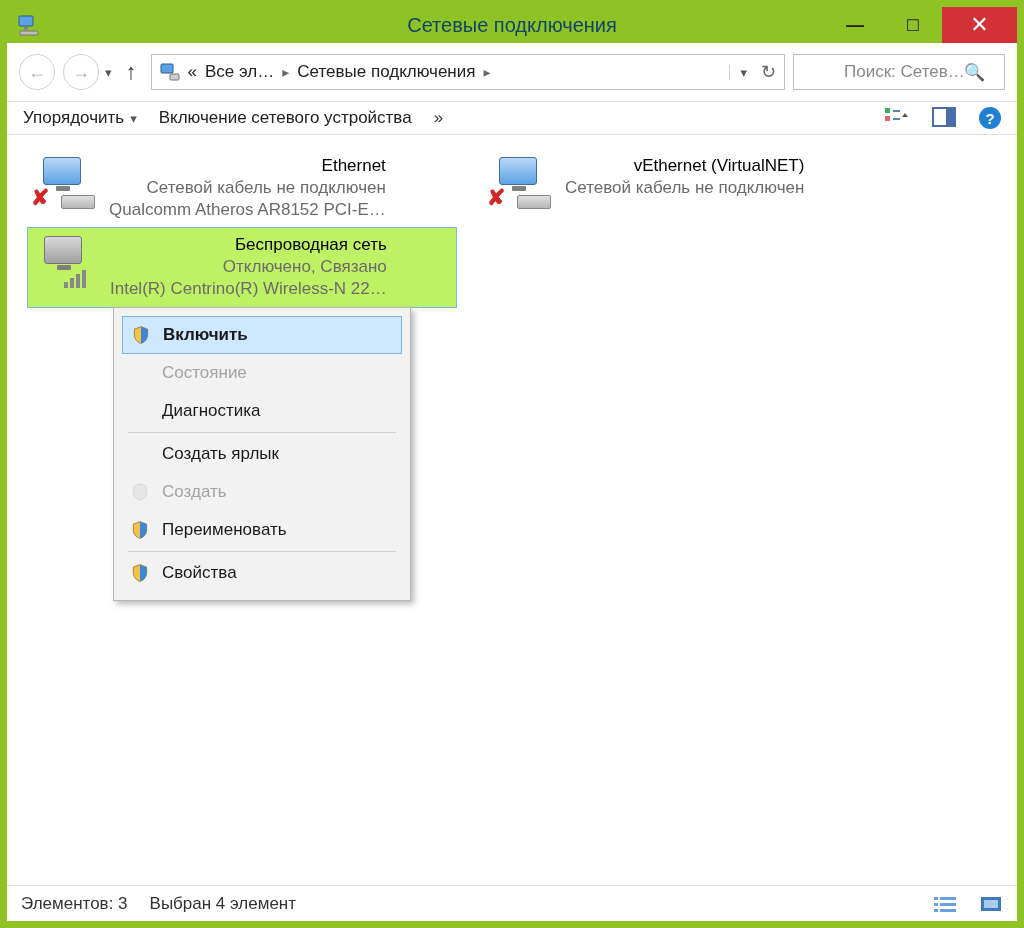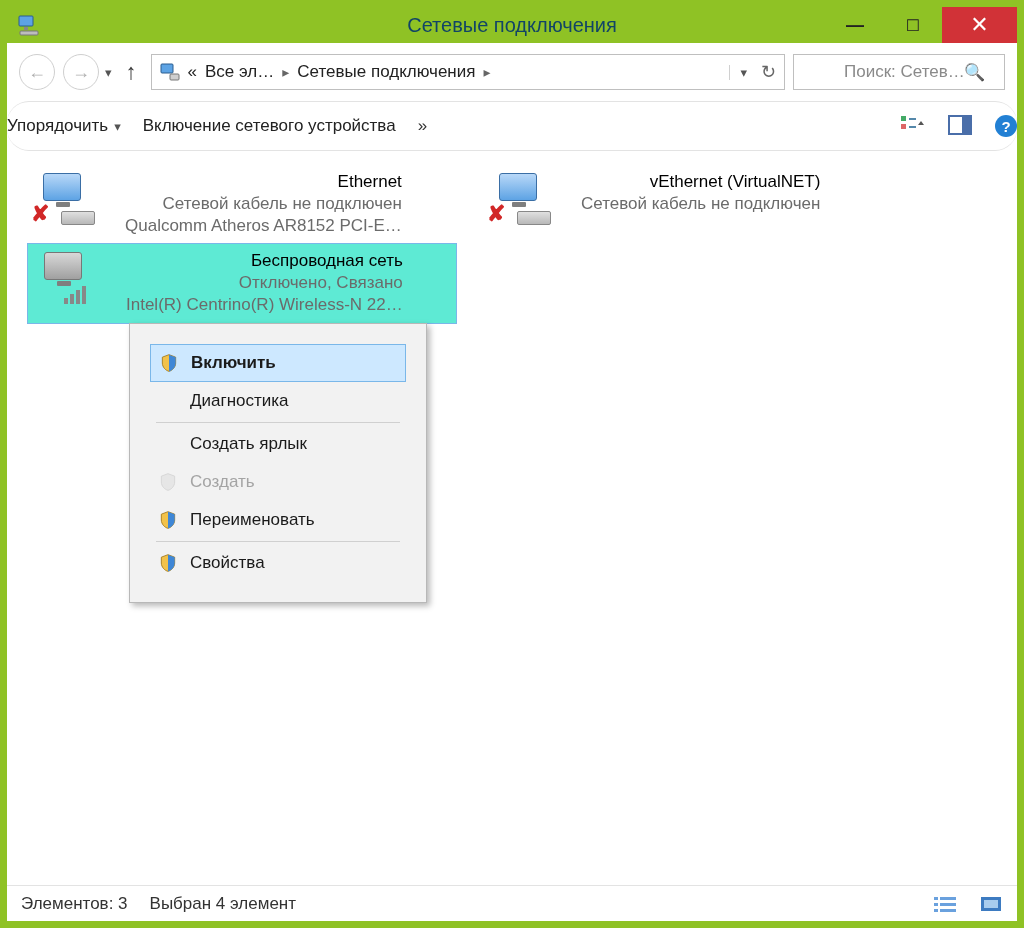--- a/index.html
+++ b/index.html
@@ -23,48 +23,48 @@
   .bc-icon { width: 20px; height: 20px; }
   .bc-sep { color: #666; font-size: 14px; }
   .addressbar .crumb { font-size: 17px; color: #222; }
   .addr-right { margin-left: auto; display: flex; align-items: center; gap: 14px; color: #666; }
   .addr-chev { border-left: 1px solid #d0d0d0; padding-left: 10px; font-size: 12px; }
   .addr-refresh { font-size: 18px; }
   .searchbox { width: 212px; height: 36px; border: 1px solid #bfbfbf; display: flex; align-items: center; padding: 0 18px; color: #8a8a8a; font-size: 17px; }
   .searchbox .sb-placeholder { flex: 1; overflow: hidden; white-space: nowrap; text-overflow: ellipsis; }
   .searchbox .magnifier { color: #666; font-size: 17px; }
 
-  .toolbar { height: 50px; background: #fff; border-top: 1px solid #e3e3e3; border-bottom: 1px solid #e3e3e3; display: flex; align-items: center; padding: 0 0; gap: 22px; font-size: 17px; color: #222; border-radius: 22px; }
+  .toolbar { height: 34px; background: #fff; border-top: 1px solid #e3e3e3; border-bottom: 1px solid #e3e3e3; display: flex; align-items: center; padding: 0 16px; gap: 22px; font-size: 17px; color: #222; }
   .toolbar .organize { display: flex; align-items: center; gap: 6px; }
   .toolbar .more { color: #333; }
   .toolbar .spacer { flex: 1; }
   .view-ctrls { display: flex; align-items: center; gap: 22px; color: #4a6ea9; }
   .view-ctrls .ic { width: 26px; height: 26px; display: flex; align-items: center; justify-content: center; }
   .view-ctrls .help { width: 22px; height: 22px; border-radius: 50%; background: #2280d4; color: #fff; font-size: 15px; display: flex; align-items: center; justify-content: center; font-weight: 700; }
 
   .content { position: relative; flex: 1; background: #fff; padding: 14px 20px; overflow: hidden; }
   .adapter { display: flex; gap: 10px; padding: 6px 4px; width: 430px; }
-  .adapter.selected { background: #5eead4; border: 1px solid #7ab7e9; }
+  .adapter.selected { background: #bef264; border: 1px solid #7ab7e9; }
   .adapter .aicon { width: 68px; height: 56px; position: relative; flex-shrink: 0; }
   .monitor { position: absolute; top: 2px; left: 12px; width: 38px; height: 28px; background: linear-gradient(#b8d8f8, #5da3e4); border: 1px solid #3a6ea5; border-radius: 3px; }
   .monitor::after { content: ""; position: absolute; bottom: -7px; left: 12px; width: 14px; height: 5px; background: #7f7f7f; border-radius: 1px; }
   .plug { position: absolute; bottom: 2px; left: 30px; width: 34px; height: 14px; background: linear-gradient(#e0e0e0, #b8b8b8); border: 1px solid #888; border-radius: 2px; }
   .redx { position: absolute; bottom: 0; left: 0; color: #d12727; font-size: 22px; font-weight: 900; }
   .monitor.off { background: linear-gradient(#d8d8d8, #a0a0a0); border-color: #777; }
   .bars { position: absolute; bottom: 2px; left: 32px; display: flex; gap: 2px; align-items: flex-end; }
   .bars span { width: 4px; background: #888; display: block; }
   .bars span:nth-child(1) { height: 6px; } .bars span:nth-child(2) { height: 10px; }
   .bars span:nth-child(3) { height: 14px; } .bars span:nth-child(4) { height: 18px; }
   .atxt { display: flex; flex-direction: column; font-size: 17px; line-height: 1.3; overflow: hidden; }
   .atxt .name { color: #000; }
-  .atxt .sub { color: #6b6b6b; white-space: nowrap; text-overflow: ellipsis; overflow: hidden; margin-left: 16px; }
+  .atxt .sub { color: #6b6b6b; white-space: nowrap; text-overflow: ellipsis; overflow: hidden; }
   .adapter-grid { display: flex; gap: 16px; }
   .adapter-col { width: 440px; }
 
-  .ctxmenu { position: absolute; width: 298px; background: #f2f2f2; border: 1px solid #b8b8b8; box-shadow: 3px 3px 6px rgba(0,0,0,0.28); padding: 20px; margin-left: 16px; }
+  .ctxmenu { position: absolute; width: 298px; background: #f2f2f2; border: 1px solid #b8b8b8; box-shadow: 3px 3px 6px rgba(0,0,0,0.28); padding: 8px; }
   .ctxmenu .mi { display: flex; align-items: center; height: 38px; padding: 0 12px 0 6px; gap: 10px; font-size: 17px; color: #1a1a1a; }
   .ctxmenu .mi.disabled { color: #a4a4a4; }
   .ctxmenu .mi.selected { background: #cde8ff; border: 1px solid #7ab7e9; font-weight: 600; }
   .ctxmenu .mi .shieldslot { width: 24px; height: 24px; display: flex; align-items: center; justify-content: center; }
   .ctxmenu hr { border: none; border-top: 1px solid #d0d0d0; margin: 2px 6px; }
 
   .statusbar { height: 36px; border-top: 1px solid #e3e3e3; display: flex; align-items: center; padding: 16px 14px; font-size: 17px; color: #333; gap: 22px; }
   .statusbar .spacer { flex: 1; }
   .sb-ic { width: 24px; height: 18px; }
 
@@ -201,20 +201,24 @@
     <div class="ctxmenu" style="left:106px; top:172px;">
       <div class="mi selected">
         <span class="shieldslot">
           <svg viewBox="0 0 24 24" width="20" height="20">
               <path d="M12 2 L20 5 V12 C20 17 16 21 12 22 C8 21 4 17 4 12 V5 Z" fill="#f2c24a" stroke="#a07513"></path>
               <path d="M12 2 L20 5 V12 C20 17 16 21 12 22 V2 Z" fill="#3f87d6"></path>
             </svg>
         </span>
         <span>Включить</span>
       </div>
+      <div class="mi disabled">
+        <span class="shieldslot"></span>
+        <span>Состояние</span>
+      </div>
       <div class="mi">
         <span class="shieldslot"></span>
         <span>Диагностика</span>
       </div>
       <hr>
       <div class="mi">
         <span class="shieldslot"></span>
         <span>Создать ярлык</span>
       </div>
       <div class="mi disabled">

